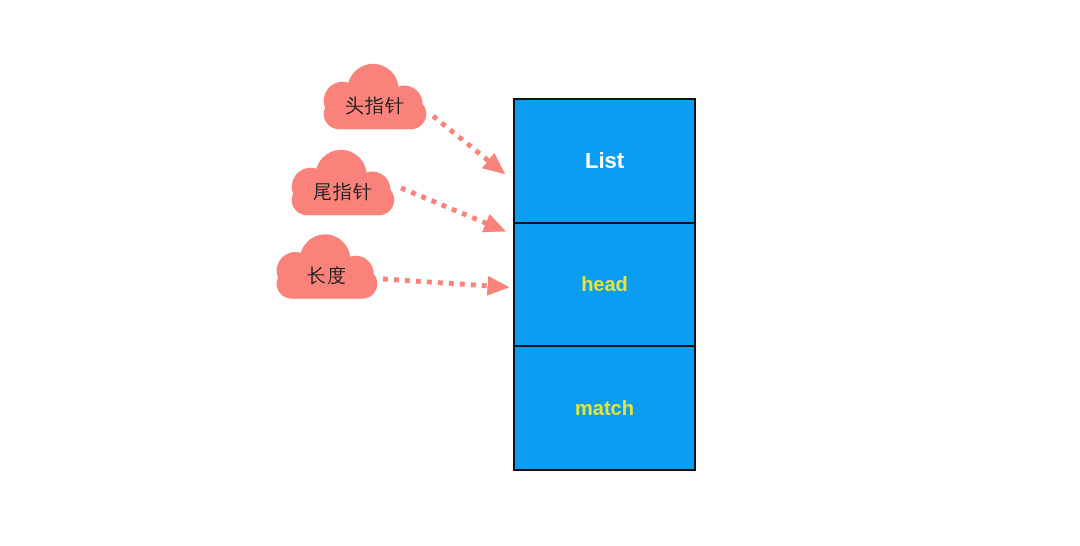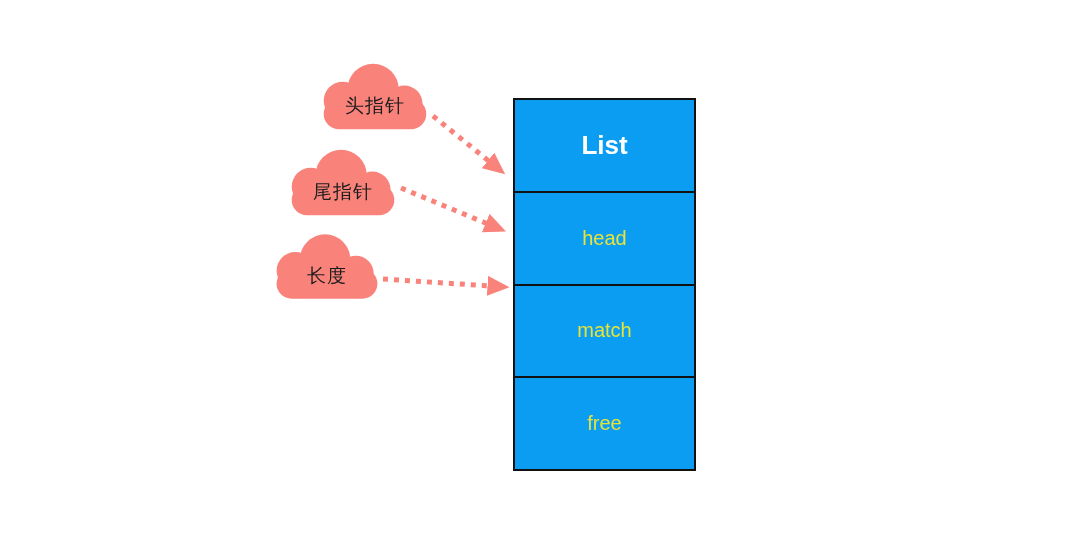--- a/index.html
+++ b/index.html
@@ -70,25 +70,25 @@
     display: flex;
     flex-direction: column;
     align-items: center;
     justify-content: center;
     border-bottom: 2px solid var(--cell-border, #111111);
     background: var(--cell-fill, #0a9df2);
   }
   .struct-row:last-child { border-bottom: none; }
   .struct-title {
     font-weight: bold;
-    font-size: 26px;
+    font-size: 22px;
     color: var(--title-text, #ffffff);
   }
   .field-label {
-    font-weight: normal;
+    font-weight: bold;
     font-size: 20px;
     line-height: 1.05;
     color: var(--field-text, #e8e338);
   }
   .field-value {
     font-weight: bold;
     font-size: 17px;
     line-height: 1.05;
     color: var(--field-text, #e8e338);
   }
@@ -151,19 +151,15 @@
       <span class="struct-title">List</span>
     </div>
     <div class="struct-row">
       <span class="field-label">head</span>
 
     </div>
     <div class="struct-row">
       <span class="field-label">match</span>
 
     </div>
-    <div class="struct-row">
-      <span class="field-label">free</span>
-
-    </div>
   </div>
 
 </div>
 
 </body></html>

